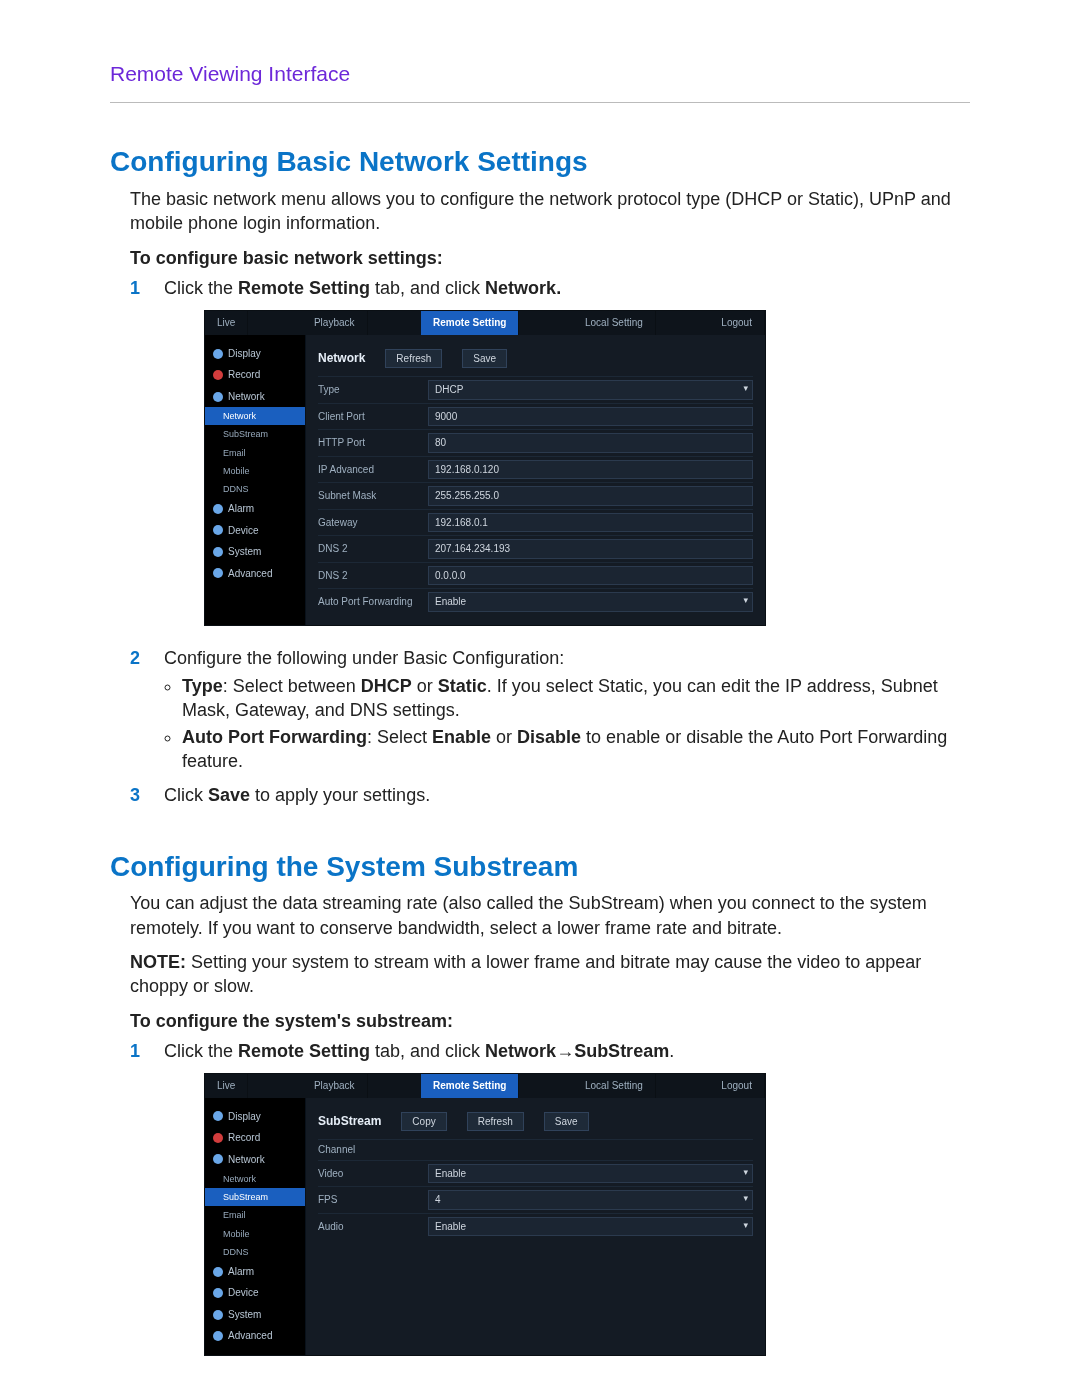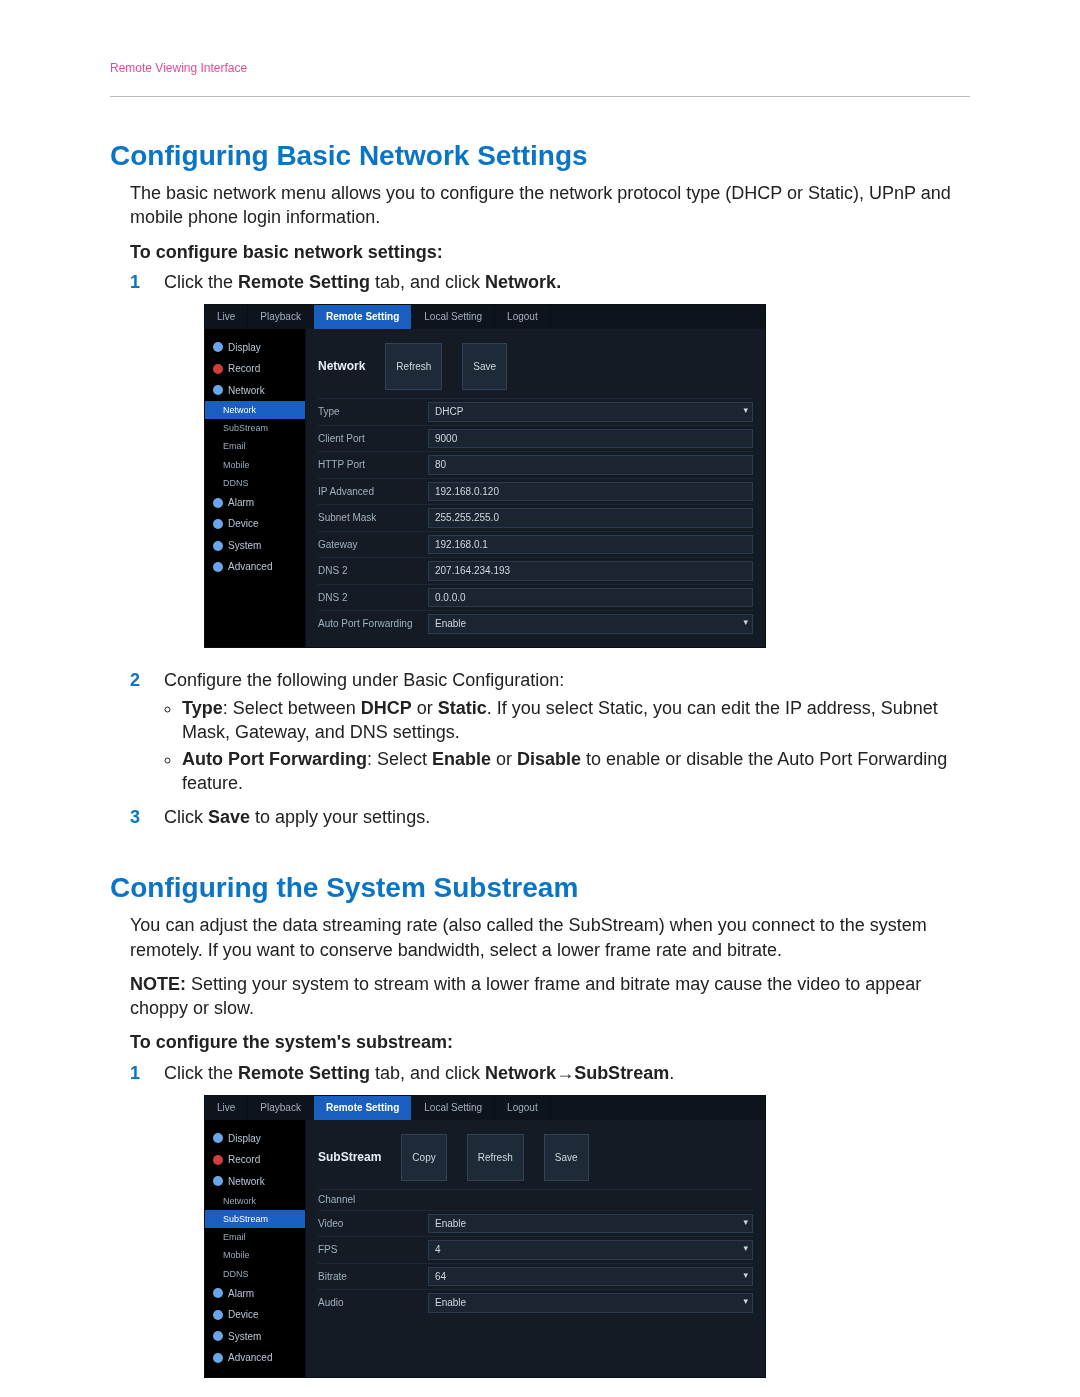--- a/index.html
+++ b/index.html
@@ -7,23 +7,23 @@
     width:1080px;
     font-family:"Helvetica Neue",Arial,sans-serif;
     color:#222;
     font-size:18px;
     line-height:1.35;
   }
   .page{
     padding:60px 110px 40px 110px;
   }
   .running-head{
-    font-size:12px;
-    color:#ec4899;
-    padding-bottom:20px;
+    font-size:21px;
+    color:#6d28d9;
+    padding-bottom:14px;
     border-bottom:1px solid #bbb;
     margin-bottom:40px;
   }
   h2.section{
     color:#0a74c7;
     font-size:28px;
     font-weight:700;
     margin:40px 0 6px 0;
   }
   h2.section:first-of-type{margin-top:20px;}
@@ -40,21 +40,21 @@
 
   
   .ui-shot{
     margin:10px 0 14px 40px;
     background:#141b24;
     color:#cfd6df;
     font-size:10px;
     width:560px;
     border:1px solid #0a0f14;
   }
-  .ui-tabs{display:flex;background:#0e141b;}
+  .ui-tabs{display:flex;background:#0e141b;justify-content:space-between;}
   .ui-tab{
     padding:5px 12px;
     border-right:1px solid #0a0f14;
     color:#9fb0c0;
   }
   .ui-tab.active{
     background:#1a5fbf;
     color:#fff;
     font-weight:600;
   }
@@ -85,21 +85,21 @@
   .ui-main{flex:1;padding:10px 12px;}
   .panel-head{
     display:flex;align-items:center;gap:20px;
     padding:4px 0 8px 0;
   }
   .panel-title{font-weight:700;color:#e6eef7;font-size:12px;}
   .ui-btn{
     background:#1e2a38;
     border:1px solid #30425a;
     color:#cfd6df;
-    padding:16px 10px;
+    padding:2px 10px;
     font-size:10px;
   }
   .form-row{
     display:flex;align-items:center;
     border-top:1px solid #1c2836;
     padding:3px 0;
   }
   .form-row:first-of-type{border-top:none;}
   .form-row .lab{width:110px;color:#9fb0c0;}
   .form-row .val{
@@ -316,24 +316,20 @@
                 </div>
                 <div class="form-row">
                   <span class="lab">Video</span>
                   <span class="val sel">Enable</span>
                 </div>
                 <div class="form-row">
                   <span class="lab">FPS</span>
                   <span class="val sel">4</span>
                 </div>
                 <div class="form-row">
-                  <span class="lab">Bitrate</span>
-                  <span class="val sel">64</span>
-                </div>
-                <div class="form-row">
                   <span class="lab">Audio</span>
                   <span class="val sel">Enable</span>
                 </div>
               </div>
             </div>
           </div>
       </div>
     </li>
   </ol>
 

